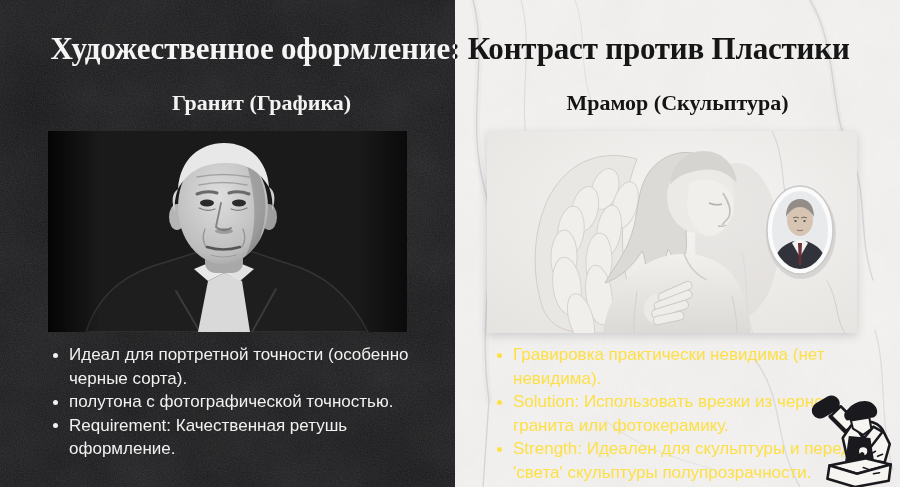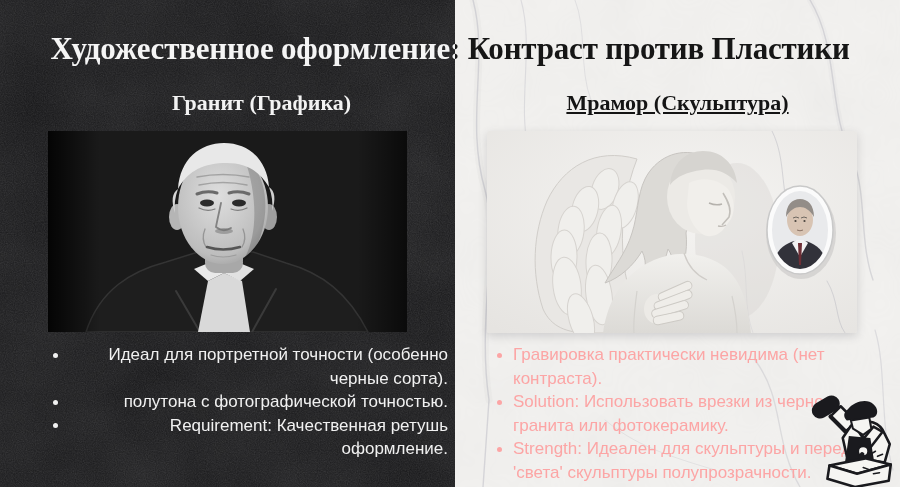--- a/index.html
+++ b/index.html
@@ -13,32 +13,32 @@
   
   .title-layer{position:absolute;top:31px;left:0;width:900px;text-align:center;
     font-family:"Liberation Serif",serif;font-weight:700;font-size:31px;
     letter-spacing:-0.2px;white-space:nowrap;z-index:9;pointer-events:none;}
   .title-layer.on-dark{color:#f5f5f5;clip-path:inset(0 445px 0 0);}
   .title-layer.on-light{color:#161616;clip-path:inset(0 0 0 455px);}
 
   .col-heading{position:absolute;top:90px;text-align:center;
     font-family:"Liberation Serif",serif;font-weight:700;font-size:22px;z-index:5;}
   .col-heading.left{left:0;width:523px;color:#f3f3f3;}
-  .col-heading.right{left:455px;width:445px;color:#141414;text-decoration:underline;}
+  .col-heading.right{left:455px;width:445px;color:#141414;}
 
   .photo{position:absolute;z-index:2;}
   .photo-left{left:48px;top:131px;width:359px;height:201px;}
   .photo-right{left:487px;top:131px;width:370px;height:202px;
     box-shadow:0 3px 10px rgba(70,70,80,.20);border-radius:2px;overflow:hidden;}
   .photo svg{display:block;width:100%;height:100%;}
 
   ul.bullets{list-style:none;margin:0;padding:0;position:absolute;z-index:4;
     font-size:17px;line-height:23.5px;}
-  ul.bullets.left{left:48px;top:343px;width:400px;color:#f1f1f1;text-align:right;}
-  ul.bullets.right{left:492px;top:343px;width:395px;color:#fca5a5;}
+  ul.bullets.left{left:48px;top:343px;width:400px;color:#f1f1f1;}
+  ul.bullets.right{left:492px;top:343px;width:395px;color:#fde047;}
   ul.bullets li{position:relative;padding-left:21px;}
   ul.bullets li::before{content:"";position:absolute;left:5px;top:9.5px;width:5px;height:5px;
     border-radius:50%;background:currentColor;}
 
   .logo{position:absolute;left:810px;top:395px;width:90px;height:92px;z-index:8;}
   .logo svg{display:block;width:100%;height:100%;}
 </style>
 </head>
 <body>
 
@@ -257,21 +257,21 @@
     </li>
     <li>
       <div>Requirement: Качественная ретушь</div>
       <div>оформление.</div>
     </li>
   </ul>
 
   <ul class="bullets right">
     <li>
       <div>Гравировка практически невидима (нет</div>
-      <div>контраста).</div>
+      <div>невидима).</div>
     </li>
     <li>
       <div>Solution: Использовать врезки из черного</div>
       <div>гранита или фотокерамику.</div>
     </li>
     <li>
       <div>Strength: Идеален для скульптуры и передачи</div>
       <div>'света' скульптуры полупрозрачности.</div>
     </li>
   </ul>

